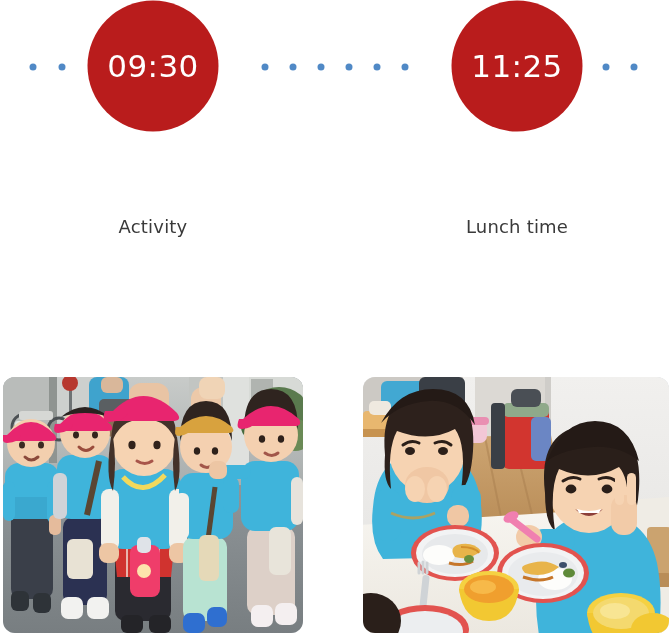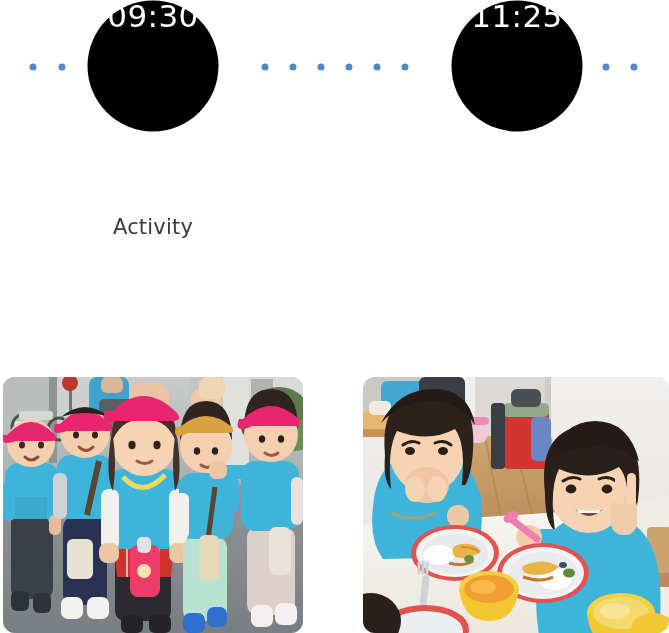--- a/index.html
+++ b/index.html
@@ -32,24 +32,24 @@
     border-radius: 50%;
     background: #5089c6;
     transform: translate(-50%, -50%);
   }
 
   .time-node {
     position: absolute;
     width: 131px;
     height: 131px;
     border-radius: 50%;
-    background: #000000;
+    background: #b91c1c;
     transform: translate(-50%, -50%);
     display: flex;
-    align-items: flex-start;
+    align-items: center;
     justify-content: center;
   }
   .time-node .time-text {
     color: #ffffff;
     font-size: 31px;
     font-weight: 400;
     letter-spacing: 0.4px;
     line-height: 1;
   }
 
@@ -58,21 +58,21 @@
     position: absolute;
     left: 0;
     top: 206px;
     width: 669px;
     height: 50px;
   }
   .event-label {
     position: absolute;
     top: 0;
     text-align: center;
-    font-size: 21px;
+    font-size: 18px;
     font-weight: 400;
     color: #3a3a3a;
     line-height: 42px;
     letter-spacing: 0.2px;
     white-space: nowrap;
     transform: translateX(-50%);
   }
 
   
   .photo {
@@ -110,20 +110,21 @@
   <div class="time-node" style="left:517px; top:66px;">
     <span class="time-text">11:25</span>
   </div>
 
   <span class="dot" style="left:606px; top:67px;"></span>
   <span class="dot" style="left:634px; top:67px;"></span>
 </div>
 
 <div class="label-row">
   <div class="event-label" style="left:153px;">Activity</div>
+  <div class="event-label" style="left:517px;">Lunch time</div>
 </div>
 
 <div class="photo photo-left">
   <svg viewBox="0 0 300 256" preserveAspectRatio="xMidYMid slice">
     <defs>
       <linearGradient id="street" x1="0" y1="0" x2="0" y2="1">
         <stop offset="0" stop-color="#9aa0a3"></stop>
         <stop offset="0.45" stop-color="#8e9497"></stop>
         <stop offset="1" stop-color="#787e81"></stop>
       </linearGradient>

